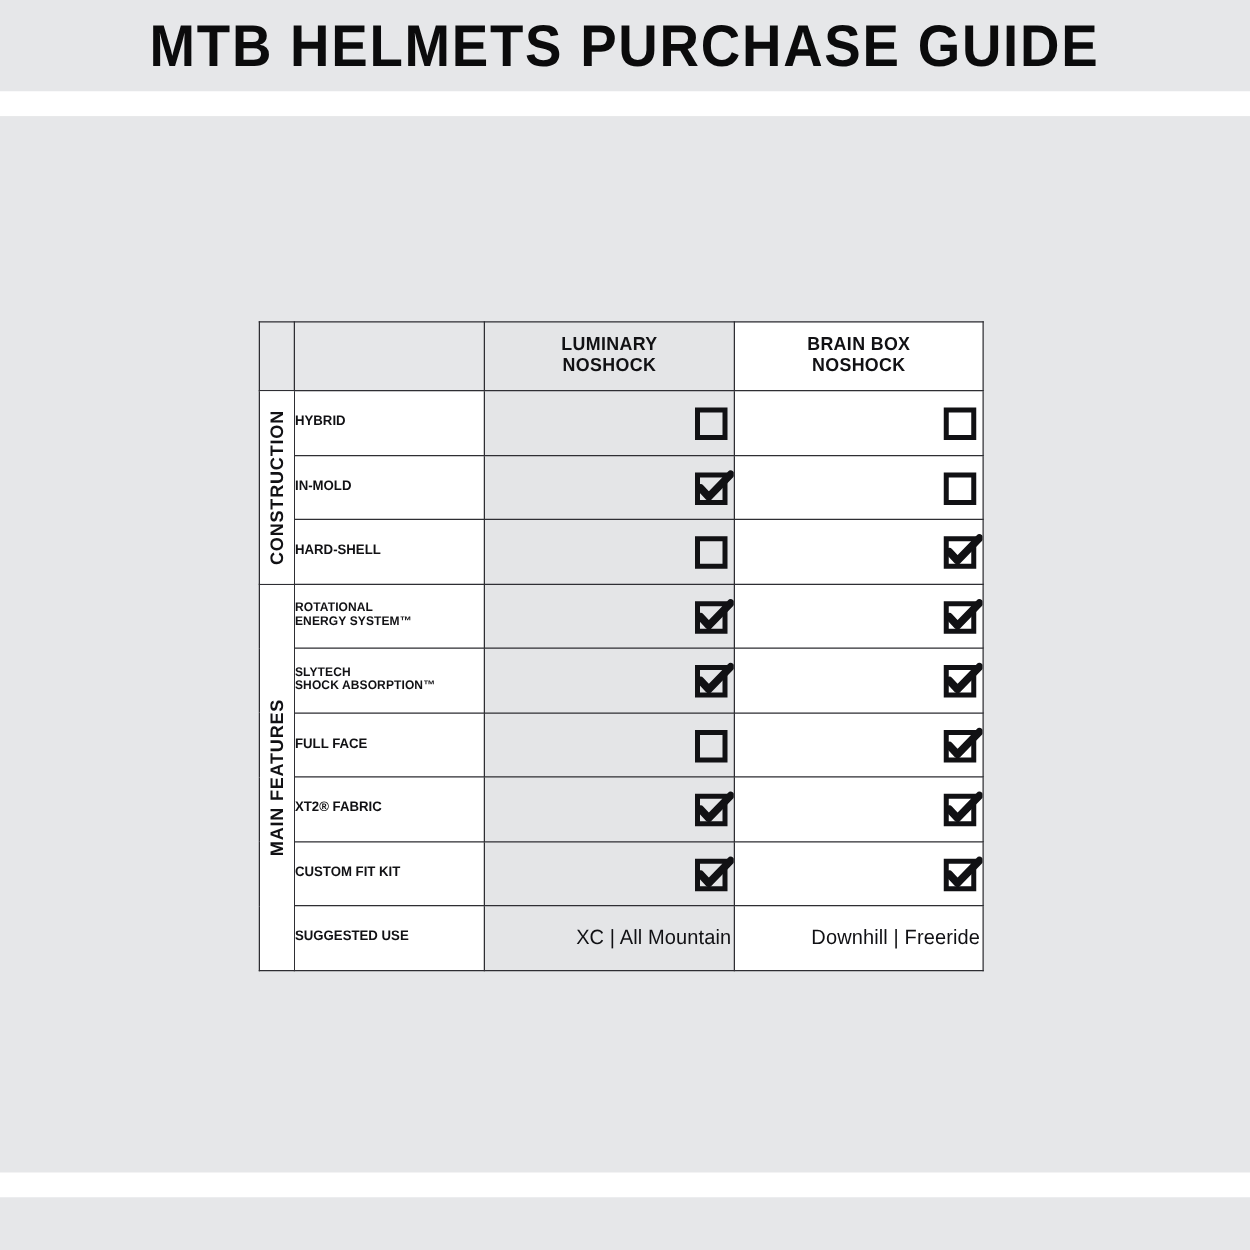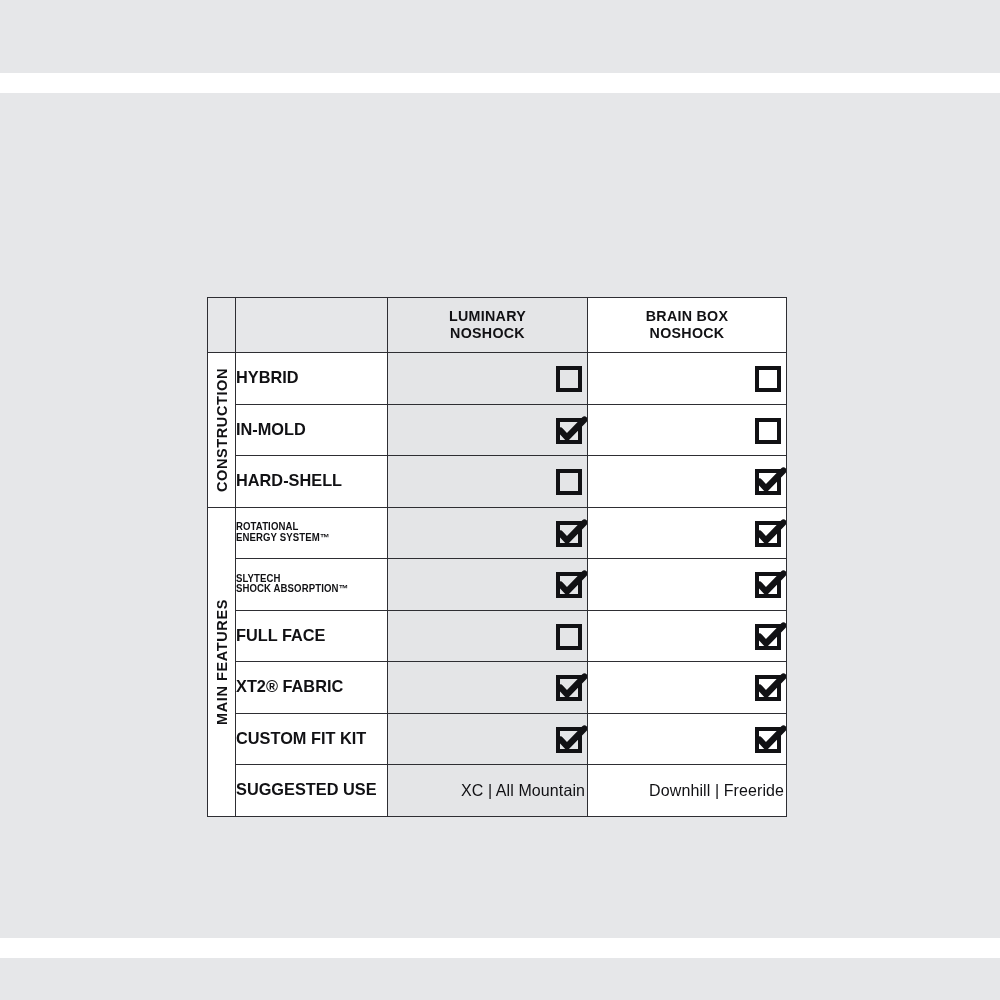--- a/index.html
+++ b/index.html
@@ -79,21 +79,20 @@
   .table-wrap {
     position: absolute;
     left: 207px;
     top: 257px;
   }
 
   table.compare {
     border-collapse: collapse;
     table-layout: fixed;
     font-family: "Liberation Sans", sans-serif;
-    margin-top: 40px;
   }
 
   table.compare td {
     border: 1.6px solid #2e2e33;
     padding: 0;
     vertical-align: middle;
   }
 
   
   col.c-rot    { width: 28px; }
@@ -140,21 +139,21 @@
     font-weight: bold;
     font-size: 14.5px;
     letter-spacing: 0.6px;
     color: #111114;
   }
 
   
   td.feat-label {
     background: #ffffff;
     font-weight: bold;
-    font-size: 17px;
+    font-size: 11px;
     color: #111114;
     padding-left: 8px;
     height: 51.5px;
     line-height: 1.05;
   }
   td.feat-label.two-line { font-size: 10px; letter-spacing: 0.1px; }
   td.feat-label .fl { display: block; transform: scaleX(0.96); transform-origin: left center; }
 
   
   td.val {
@@ -196,20 +195,23 @@
     height: 34px;
     display: none;
   }
   .cbox.checked .tick { display: block; }
 </style>
 </head>
 <body>
 
 <div class="page">
 
+  <div class="title-band">
+    <div class="title-text">MTB HELMETS PURCHASE GUIDE</div>
+  </div>
 
   <div class="band-gap top"></div>
   <div class="body-band"></div>
   <div class="band-gap bottom"></div>
   <div class="footer-band"></div>
 
   <div class="table-wrap">
     <table class="compare">
       <colgroup>
         <col class="c-rot">

